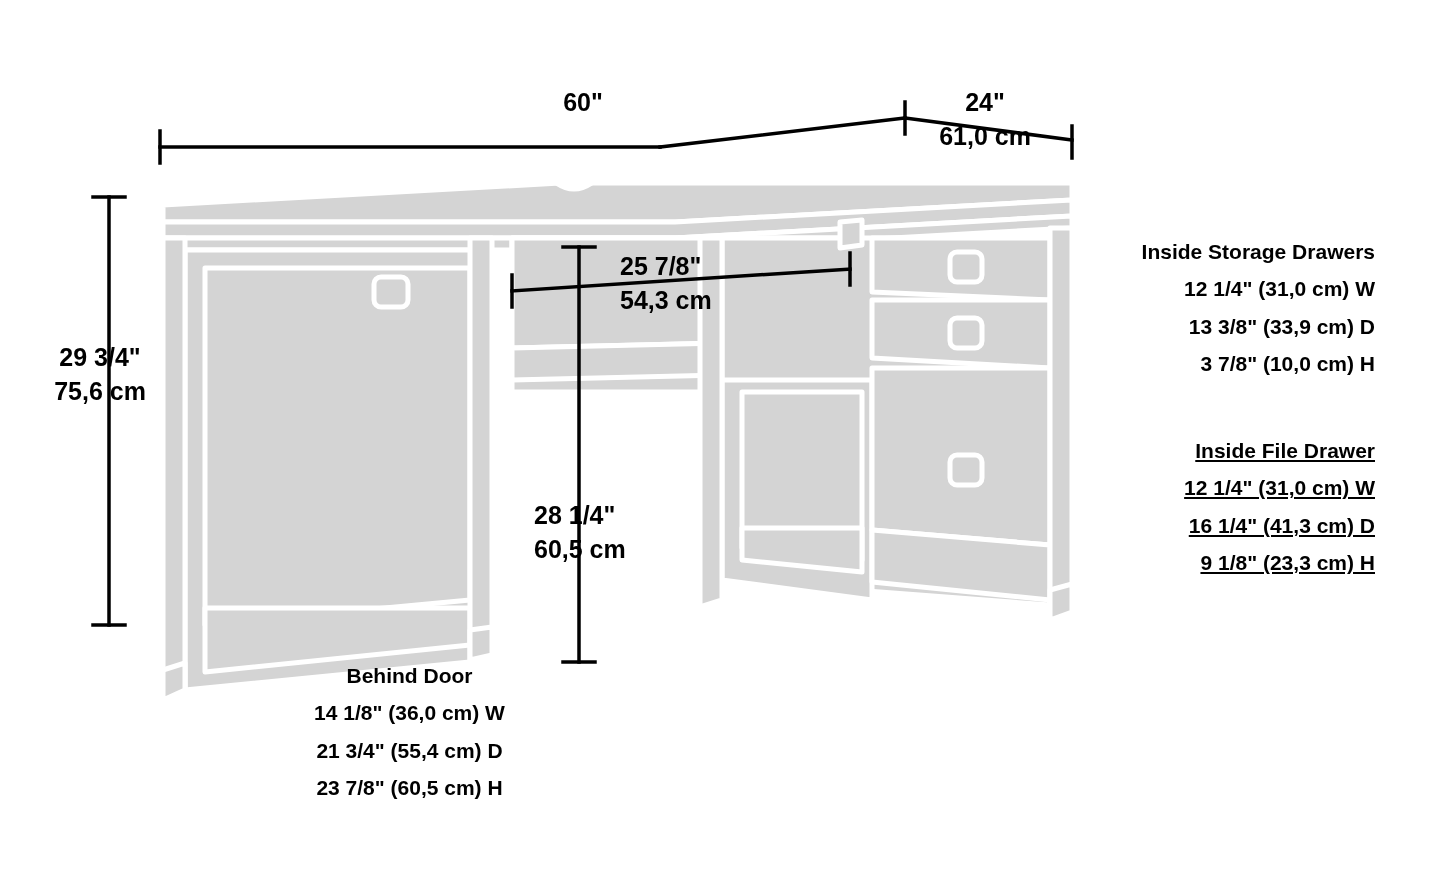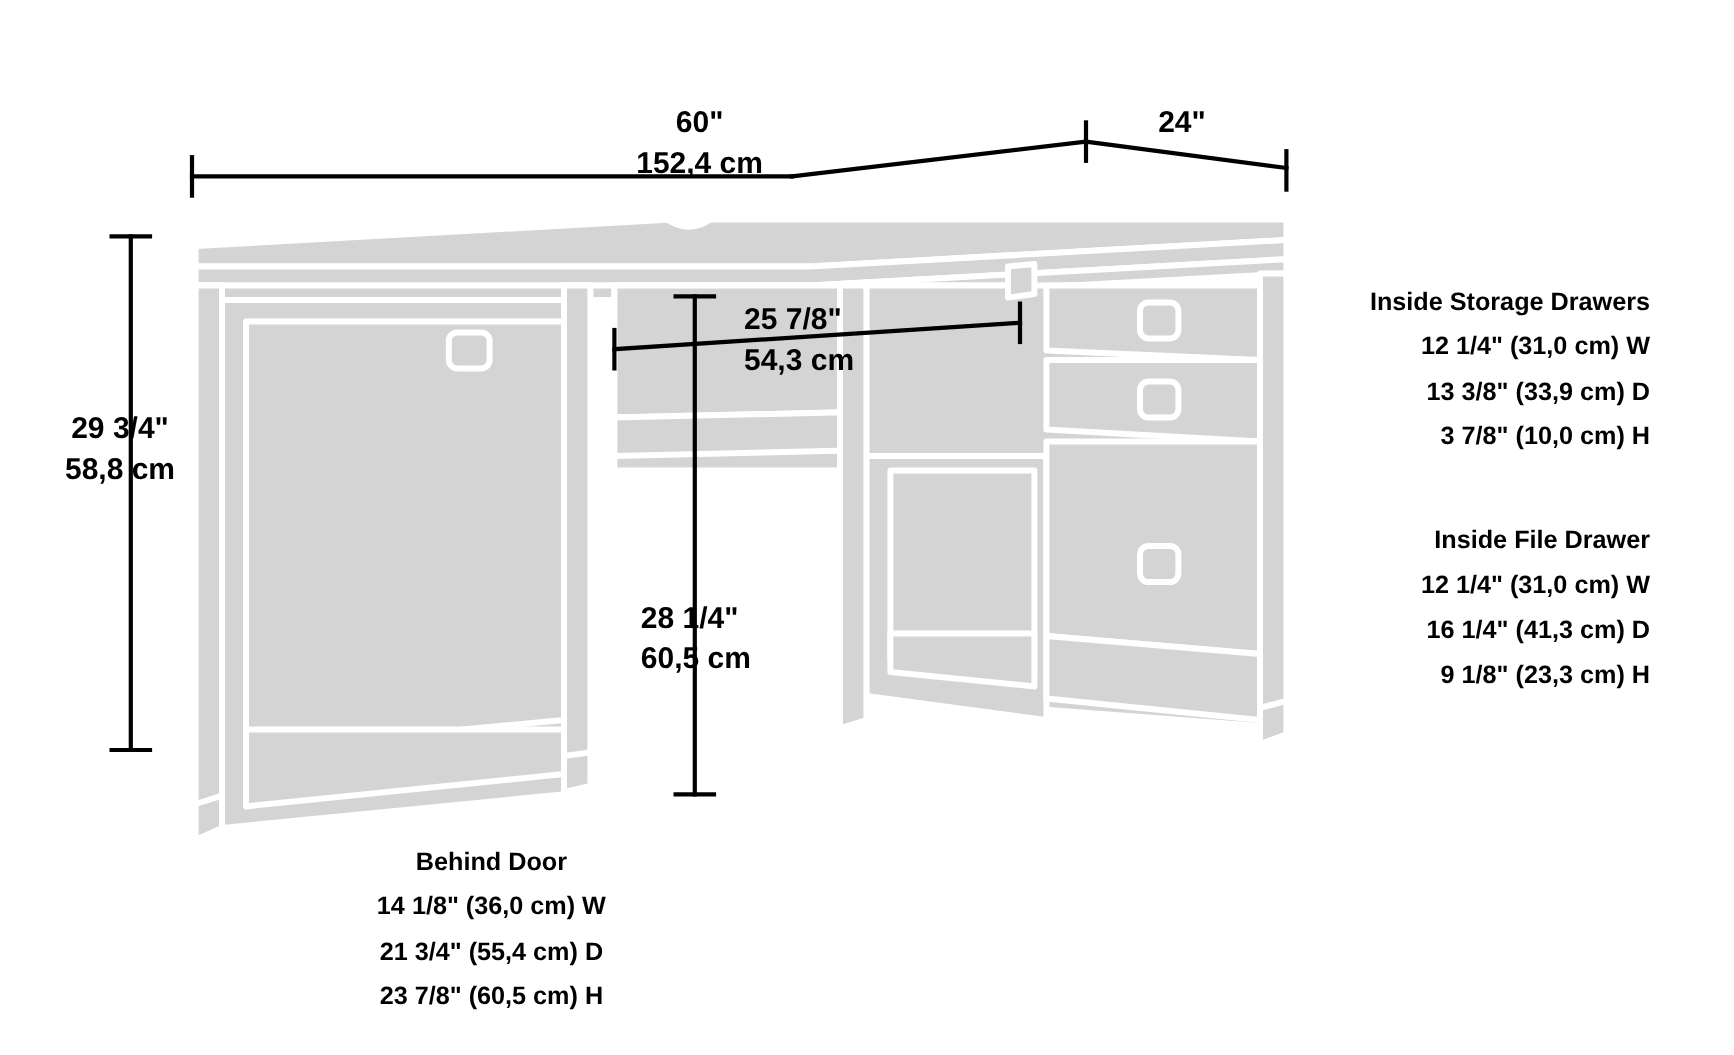--- a/index.html
+++ b/index.html
@@ -116,56 +116,56 @@
       <line x1="850" y1="253" x2="850" y2="285"></line>
 
       <line x1="563" y1="247" x2="595" y2="247"></line>
       <line x1="579" y1="247" x2="579" y2="662"></line>
       <line x1="563" y1="662" x2="595" y2="662"></line>
     </g>
   </svg>
 
   <div class="dim-label center" style="left:493px; top:86px; width:180px;">
     <div>60"</div>
-    <div>152,4 cm</div>
   </div>
 
   <div class="dim-label center" style="left:900px; top:86px; width:170px;">
     <div>24"</div>
+    <div>61,0 cm</div>
   </div>
 
   <div class="dim-label center" style="left:25px; top:341px; width:150px;">
     <div>29 3/4"</div>
-    <div>58,8 cm</div>
+    <div>75,6 cm</div>
   </div>
 
   <div class="dim-label" style="left:620px; top:250px;">
     <div>25 7/8"</div>
     <div>54,3 cm</div>
   </div>
 
   <div class="dim-label" style="left:534px; top:499px;">
     <div>28 1/4"</div>
     <div>60,5 cm</div>
   </div>
 
   <div class="spec-block right" style="left:1060px; top:233px; width:315px;">
     <span class="spec-title">Inside Storage Drawers</span>
     <span class="spec-line">12 1/4" (31,0 cm) W</span>
     <span class="spec-line">13 3/8" (33,9 cm) D</span>
     <span class="spec-line">3 7/8" (10,0 cm) H</span>
   </div>
 
-  <div class="spec-block right" style="left:1060px; top:432px; width:315px;">
+  <div class="spec-block right" style="left:1060px; top:432px; width:315px;text-decoration:underline;">
     <span class="spec-title">Inside File Drawer</span>
     <span class="spec-line">12 1/4" (31,0 cm) W</span>
     <span class="spec-line">16 1/4" (41,3 cm) D</span>
     <span class="spec-line">9 1/8" (23,3 cm) H</span>
   </div>
 
-  <div class="spec-block center" style="left:232px; top:700px; width:355px;">
+  <div class="spec-block center" style="left:232px; top:657px; width:355px;">
     <span class="spec-title">Behind Door</span>
     <span class="spec-line">14 1/8" (36,0 cm) W</span>
     <span class="spec-line">21 3/4" (55,4 cm) D</span>
     <span class="spec-line">23 7/8" (60,5 cm) H</span>
   </div>
 
 </div>
 
 </body></html>

